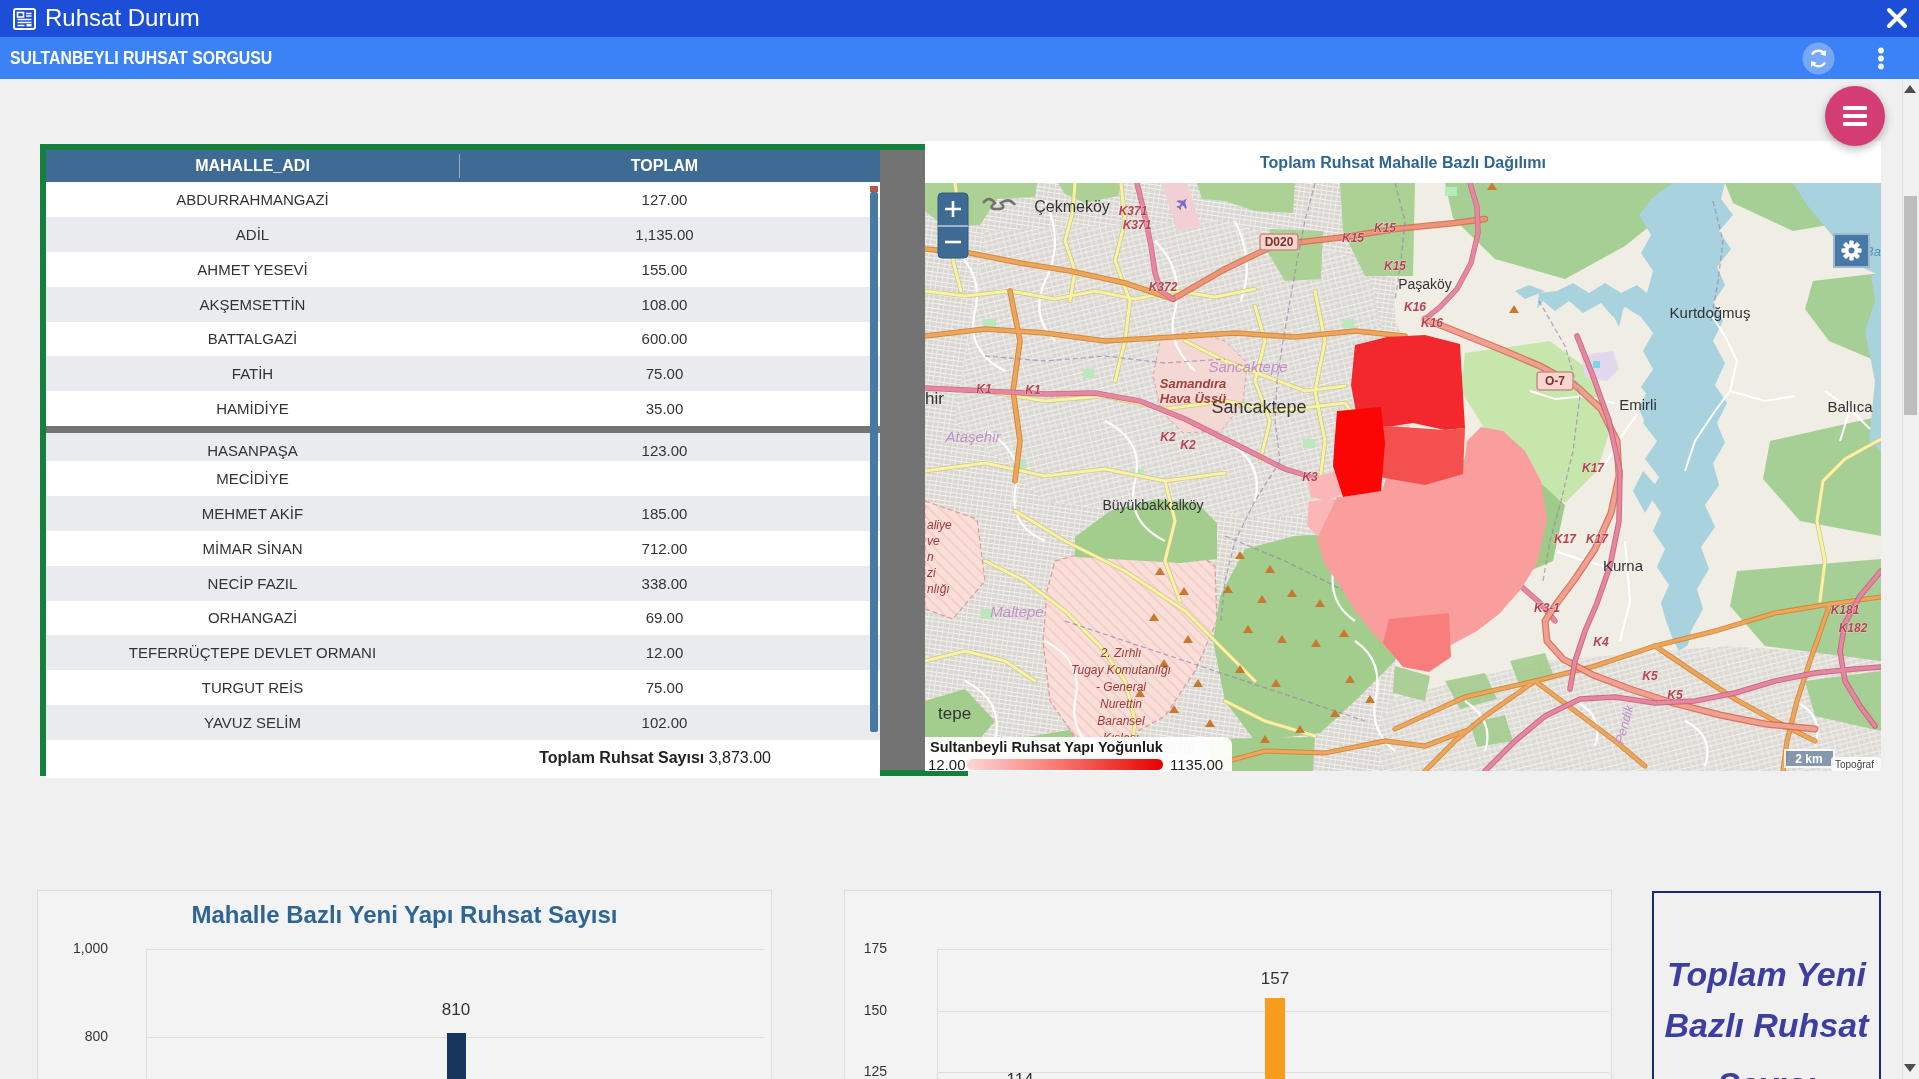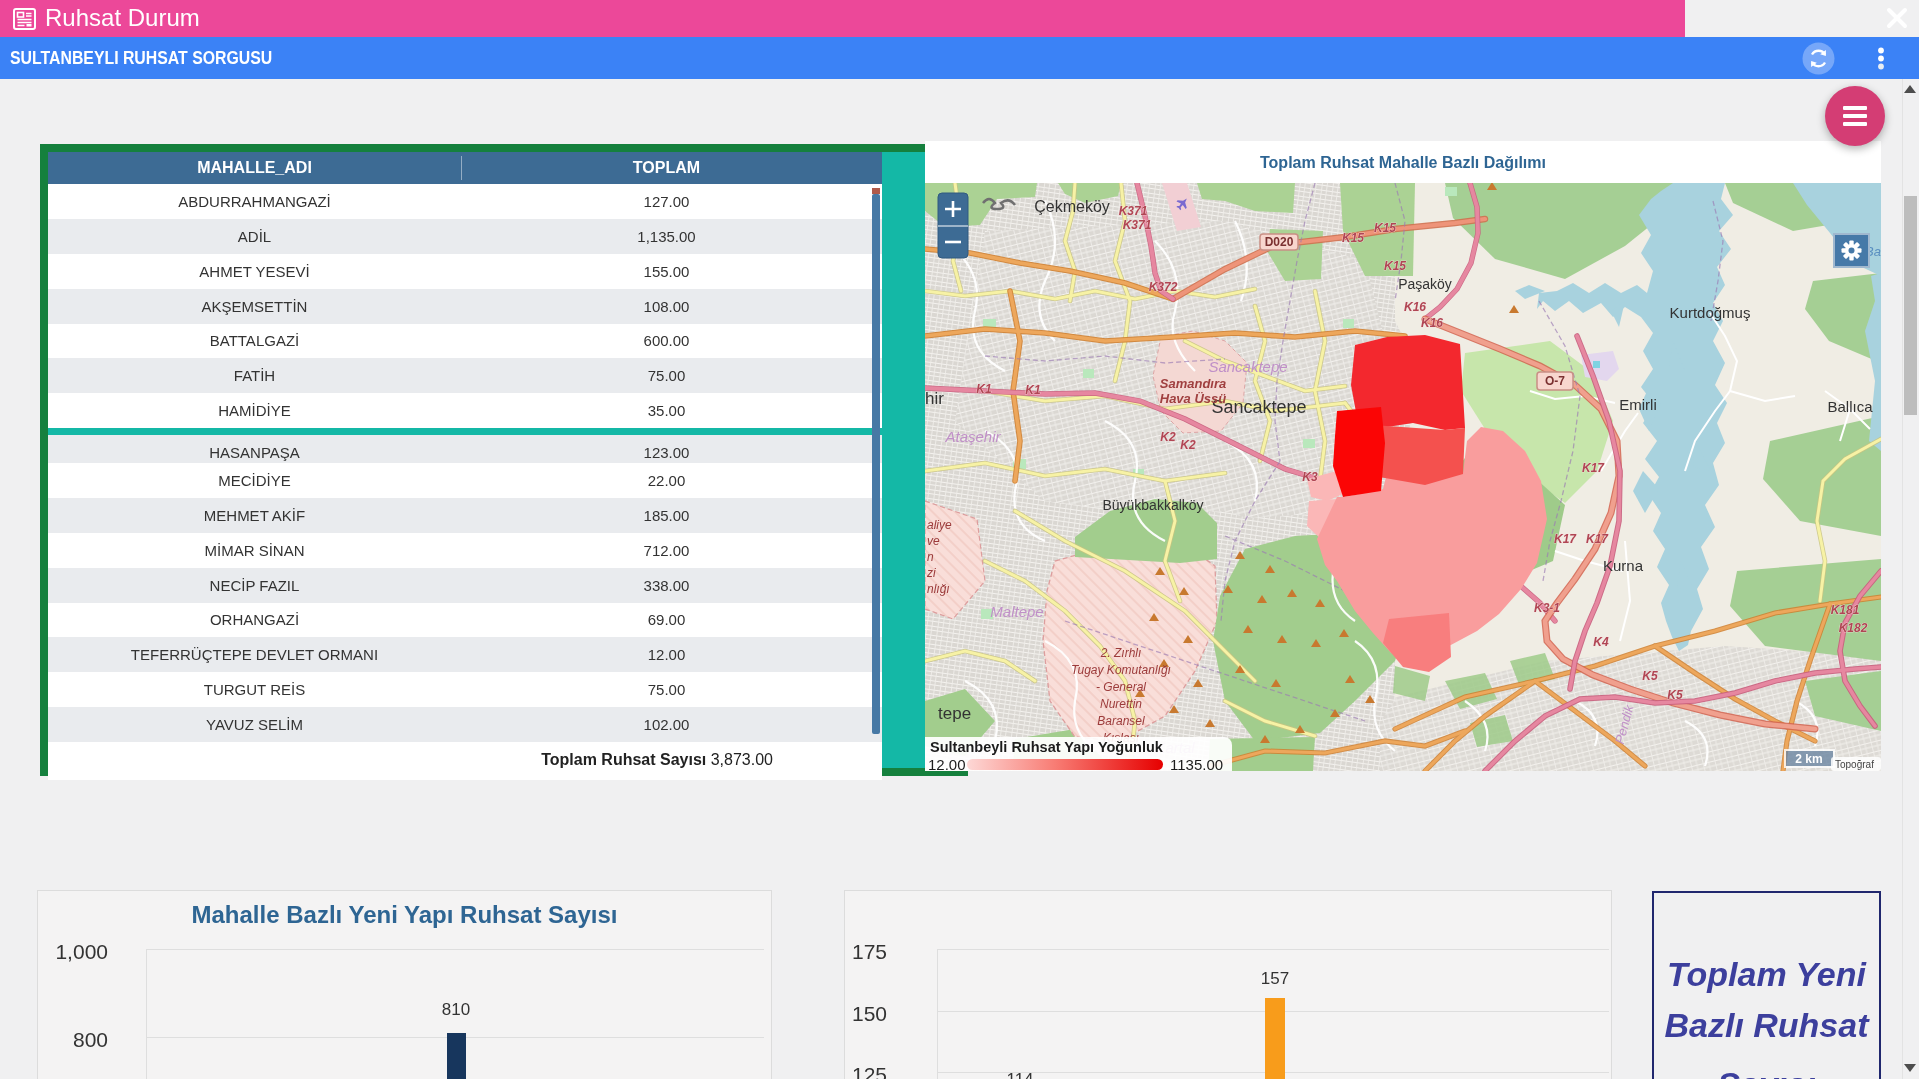--- a/index.html
+++ b/index.html
@@ -1,30 +1,30 @@
 <!DOCTYPE html>
 <html><head>
 <meta charset="utf-8">
 <style>
   * { margin:0; padding:0; box-sizing:border-box; }
   html,body { width:1919px; height:1079px; overflow:hidden; background:#f0f0f1;
     font-family:"Liberation Sans", sans-serif; }
   .abs { position:absolute; }
   
-  .topbar { position:absolute; left:0; top:0; width:1685px; height:37px; background:#ec4899;text-align:center; }
+  .topbar { position:absolute; left:0; top:0; width:1919px; height:37px; background:#1d4ed8;text-align:center; }
   .title { position:absolute; left:45px; top:4px; color:#fff; font-size:24px; }
   .subbar { position:absolute; left:0; top:37px; width:1919px; height:42px; background:#3b82f6; }
   .subtitle { position:absolute; left:10px; top:11px; color:#fff; font-size:18px; font-weight:bold; transform:scaleX(0.88); transform-origin:left center; white-space:nowrap; }
   
   .fab { position:absolute; left:1825px; top:86px; width:60px; height:60px; border-radius:50%;
     background:#d43d74; box-shadow:0 3px 8px rgba(0,0,0,0.3); }
   .fab .bar { position:absolute; left:18px; width:24px; height:4px; background:#fff; border-radius:1px; }
   
-  .tcard { position:absolute; left:40px; top:144px; width:928px; height:632px; background:#14b8a6;
-    border:8px solid #15803d; }
+  .tcard { position:absolute; left:40px; top:144px; width:928px; height:632px; background:#737373;
+    border:6px solid #15803d; }
   .thead { position:absolute; left:0; top:0; width:834px; height:32px; background:#3d6b94; color:#fff;
     font-weight:bold; font-size:16px; }
   .trow { position:absolute; left:0; width:834px; height:35px; font-size:15px; color:#333; }
   .cell1 { position:absolute; left:0; top:0; width:413px; height:100%; display:flex; align-items:center; justify-content:center; }
   .cell2 { position:absolute; left:413px; top:0; width:411px; height:100%; display:flex; align-items:center; justify-content:center; }
   .tsb { position:absolute; left:824px; top:42px; width:8px; height:540px; background:#4779a5; border-radius:2px; }
   .tfoot { position:absolute; left:0; top:590px; width:834px; height:38px; background:#fff; font-size:16px; color:#222; }
   
   .vtrack { position:absolute; left:1902px; top:79px; width:17px; height:1000px; background:#f0f0f1; border-left:1px solid #e3e3e3;}
   .vthumb { position:absolute; left:1904px; top:196px; width:13px; height:219px; background:#bdbdbd; }
@@ -36,21 +36,21 @@
   .mapcard { position:absolute; left:925px; top:141px; width:956px; height:630px; background:#fff; }
   .maptitle { position:absolute; left:0; top:0; width:956px; height:42px; text-align:center;
     font-size:16px; font-weight:bold; color:#2e6593; line-height:44px; }
   
   .chart1 { position:absolute; left:37px; top:890px; width:735px; height:300px; background:#f4f3f3; border:1px solid #dcdcdc; }
   .chart2 { position:absolute; left:844px; top:890px; width:768px; height:300px; background:#f4f3f3; border:1px solid #dcdcdc; }
   .ctitle1 { position:absolute; width:100%; top:10px; text-align:center; font-size:24px; font-weight:bold; color:#2e6593; }
   .ctitle2 { position:absolute; width:100%; top:10px; text-align:center; font-size:24px; font-weight:bold; color:#f57e02; }
   .gline { position:absolute; height:1px; background:#dedede; }
   .vline { position:absolute; width:1px; background:#dedede; }
-  .ylab { position:absolute; font-size:21px; color:#333; text-align:right; width:70px; }
+  .ylab { position:absolute; font-size:14px; color:#333; text-align:right; width:70px; }
   .blab { position:absolute; font-size:17px; color:#333; text-align:center; width:60px; }
   .panel { position:absolute; left:1652px; top:891px; width:229px; height:300px; border:2px solid #20276e; }
   .panel .ptxt { position:absolute; width:100%; text-align:center; font-size:34px; font-weight:bold;
     font-style:italic; color:#3c3f9d; }
 </style>
 </head>
 <body>
 <div class="topbar">
   <svg class="abs" style="left:13px;top:8px" width="23" height="22" viewBox="0 0 23 22">
     <rect x="1" y="1" width="21" height="20" rx="2" fill="none" stroke="#fff" stroke-width="2"></rect>
@@ -113,21 +113,20 @@
       <div class="trow" style="top:241.25px;height:34.875px;background:#fff">
     <div class="cell1">HAMİDİYE</div>
         <div class="cell2">35.00</div>
       </div>
       <div class="trow" style="top:283px;height:34.875px;background:#e9ebee">
     <div class="cell1">HASANPAŞA</div>
         <div class="cell2">123.00</div>
       </div>
       <div class="trow" style="top:311px;height:34.875px;background:#fff">
     <div class="cell1">MECİDİYE</div>
-        <div class="cell2">22.00</div>
       </div>
       <div class="trow" style="top:345.875px;height:34.875px;background:#e9ebee">
     <div class="cell1">MEHMET AKİF</div>
         <div class="cell2">185.00</div>
       </div>
       <div class="trow" style="top:380.75px;height:34.875px;background:#fff">
     <div class="cell1">MİMAR SİNAN</div>
         <div class="cell2">712.00</div>
       </div>
       <div class="trow" style="top:415.625px;height:34.875px;background:#e9ebee">

